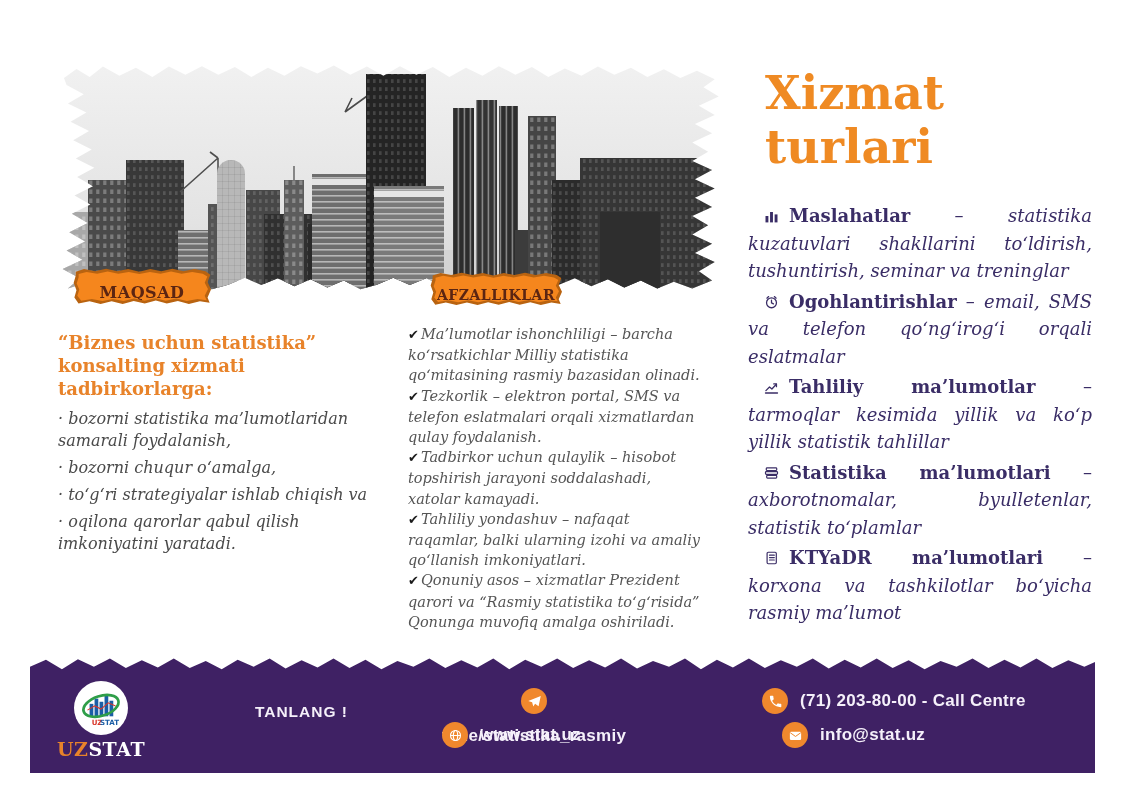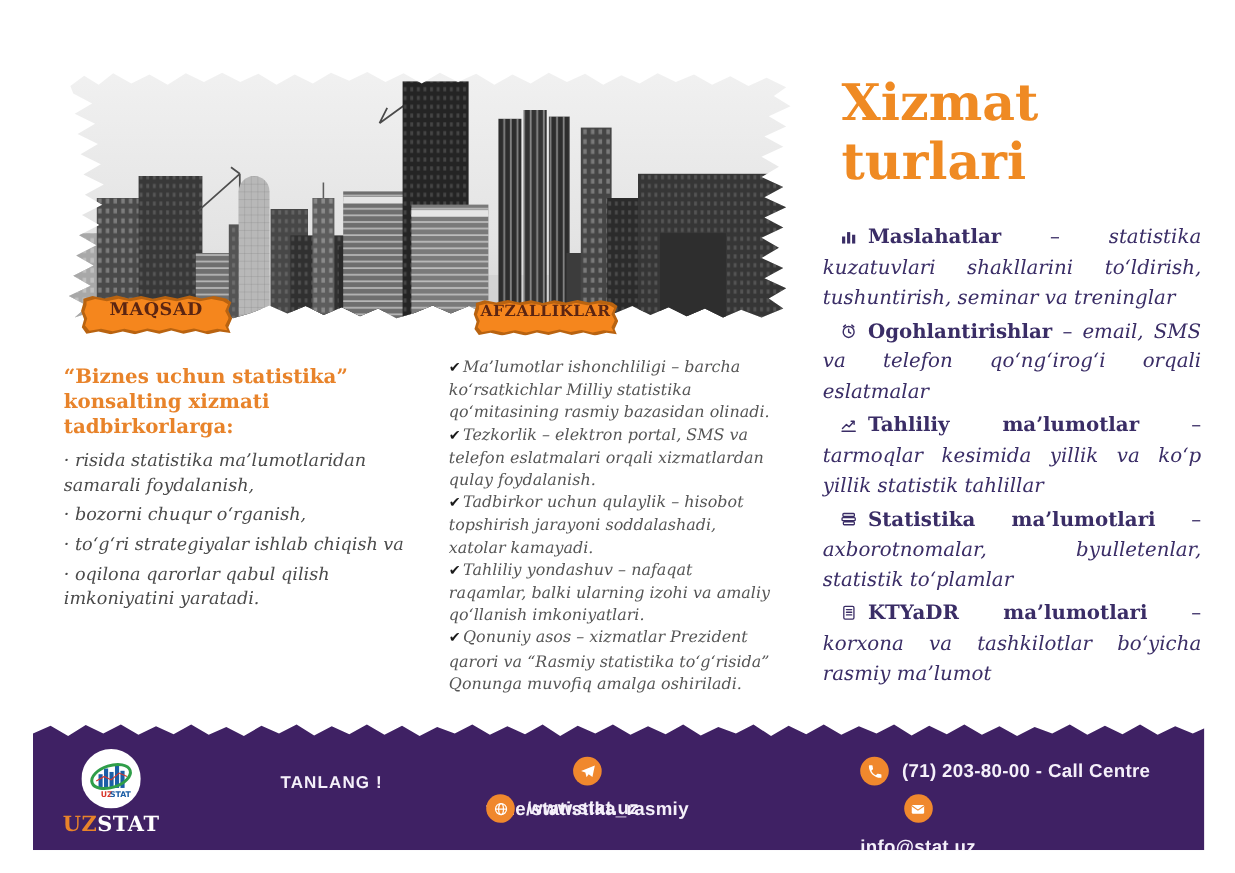--- a/index.html
+++ b/index.html
@@ -10,21 +10,21 @@
   .photo{position:absolute;left:60px;top:62px;width:660px;height:230px;
     clip-path:polygon(0.6% 7%,2.5% 3%,4.5% 6.5%,6.5% 2%,9% 6%,11.5% 2.5%,14% 6.5%,16.5% 2%,19% 5.5%,21.5% 1.8%,24% 5.5%,26.5% 2.2%,29% 6.5%,31.5% 2.5%,34% 6%,36.5% 1.8%,39% 5%,41.5% 1.5%,44% 5.5%,46.5% 2%,49% 6%,51.5% 1.8%,54% 5.5%,56.5% 2.2%,59% 6.5%,61.5% 2.5%,64% 6%,66.5% 1.8%,69% 5.5%,71.5% 2.2%,74% 6.5%,76.5% 2.8%,79% 6%,81.5% 2%,84% 5.5%,86.5% 2.5%,89% 6.5%,91.5% 3.2%,94% 7%,96.5% 3.8%,99.2% 7.5%,97.5% 11%,99.8% 15%,96.8% 19%,99.2% 23%,96.2% 27%,98.8% 31%,95.8% 35%,98.2% 39%,95.8% 43%,98.8% 47%,96.2% 51%,99.2% 55%,96.2% 59%,98.8% 63%,95.8% 67%,98.2% 71%,95.8% 75%,98.8% 79%,96.2% 83%,99.2% 87%,96.8% 91%,98.8% 95%,95.8% 98.5%,93% 95.5%,90.5% 98.5%,88% 95%,85.5% 98%,83% 94.5%,80.5% 97.5%,78% 94%,75.5% 97%,73% 93.8%,70.5% 96.8%,68% 98.8%,65.5% 95%,63% 98%,60.5% 94.5%,58% 97.5%,55.5% 94%,53% 97%,50.5% 93.8%,48% 96.8%,45.5% 98.8%,43% 95%,40.5% 98%,38% 94.5%,35.5% 97.5%,33% 94%,30.5% 97%,28% 93.8%,25.5% 96.8%,23% 98.8%,20.5% 95%,18% 98%,15.5% 94.5%,13% 97.5%,10.5% 94%,8% 97%,5.5% 93.8%,3% 96.8%,1.2% 98.5%,3% 94%,0.4% 90%,3.4% 86%,1% 82%,3.8% 78%,1.4% 74%,4.2% 70%,1.8% 66%,4.6% 62%,2.2% 58%,5% 54%,2.6% 50%,5.2% 46%,2.4% 42%,4.8% 38%,2% 34%,4.4% 30%,1.6% 26%,4% 22%,1.2% 18%,3.6% 14%,1% 10%);}
   .photo svg{display:block;width:100%;height:100%;}
 
   
   .badge{position:absolute;}
   .badge .b-outer{position:absolute;inset:0;background:#b96310;
     clip-path:polygon(2% 10%,8% 3%,16% 9%,24% 2%,32% 9%,40% 3%,48% 10%,56% 3%,64% 9%,72% 2%,80% 9%,88% 3%,96% 9%,99.5% 18%,97.5% 38%,100% 58%,97.5% 80%,99% 94%,92% 90%,84% 97%,76% 89%,68% 96%,60% 88%,52% 96%,44% 89%,36% 97%,28% 90%,20% 97%,12% 90%,4% 96%,1% 80%,2.5% 60%,0.5% 40%,2% 20%);}
   .badge .b-inner{position:absolute;inset:3px;background:#f5861d;
     clip-path:polygon(2% 10%,8% 3%,16% 9%,24% 2%,32% 9%,40% 3%,48% 10%,56% 3%,64% 9%,72% 2%,80% 9%,88% 3%,96% 9%,99.5% 18%,97.5% 38%,100% 58%,97.5% 80%,99% 94%,92% 90%,84% 97%,76% 89%,68% 96%,60% 88%,52% 96%,44% 89%,36% 97%,28% 90%,20% 97%,12% 90%,4% 96%,1% 80%,2.5% 60%,0.5% 40%,2% 20%);
-    display:flex;align-items:flex-start;justify-content:center;}
+    display:flex;align-items:flex-end;justify-content:center;}
   .badge-maqsad{left:73px;top:268px;width:138px;height:37px;}
   .badge-afzal{left:430px;top:272px;width:132px;height:34px;}
   .badge-label{font-weight:bold;color:#5b2512;letter-spacing:.5px;font-family:"DejaVu Serif",serif;}
   .badge-maqsad .badge-label{font-size:16px;}
   .badge-afzal .badge-label{font-size:14px;}
 
   
   .left-col{position:absolute;left:58px;top:318px;width:332px;}
   .intro{margin:0;font-weight:bold;font-size:18px;line-height:22.5px;color:#42256b;}
   .subhead{margin:13px 0 0;font-weight:bold;font-size:18px;line-height:23px;color:#e8832a;}
@@ -55,22 +55,22 @@
   .logo-circle{position:absolute;left:44px;top:26px;width:54px;height:54px;}
   .wordmark{position:absolute;left:14px;top:83px;width:114px;text-align:center;
     font-family:"DejaVu Serif",serif;font-weight:bold;font-size:19px;letter-spacing:.5px;}
   .wordmark .uz{color:#e8832a;}
   .wordmark .stat{color:#ffffff;}
   .tagline{position:absolute;left:158px;top:45px;width:160px;text-align:right;
     font-weight:bold;font-size:15.5px;line-height:23px;letter-spacing:1px;color:#f5f0fa;}
   .frow{position:absolute;display:flex;align-items:center;gap:12px;font-weight:bold;font-size:17px;letter-spacing:.3px;color:#f5f0fa;}
   .row-tg{left:412px;top:33px;flex-direction:column;}
   .row-web{left:412px;top:67px;}
-  .row-phone{left:752px;top:33px;}
-  .row-mail{left:752px;top:67px;flex-direction:column;}
+  .row-phone{left:732px;top:33px;}
+  .row-mail{left:752px;top:67px;}
   .circle{width:26px;height:26px;border-radius:50%;background:#f0882d;flex:0 0 auto;
     display:flex;align-items:center;justify-content:center;}
   .circle svg{width:15px;height:15px;display:block;}
 </style>
 </head>
 <body>
 
 <div class="page">
 
   <div class="photo">
@@ -161,22 +161,22 @@
       <span class="badge-label">AFZALLIKLAR</span>
     </div>
   </div>
 
   <div class="left-col">
     <div class="subhead">
       <div>“Biznes uchun statistika”</div>
       <div>konsalting xizmati tadbirkorlarga:</div>
     </div>
     <div class="bullets">
-      <div class="bullet">· risida statistika ma’lumotlaridan samarali foydalanish,</div>
-      <div class="bullet">· bozorni chuqur o‘rganish,</div>
+      <div class="bullet">· bozorni statistika ma’lumotlaridan samarali foydalanish,</div>
+      <div class="bullet">· bozorni chuqur o‘amalga,</div>
       <div class="bullet">· to‘g‘ri strategiyalar ishlab chiqish va</div>
       <div class="bullet">· oqilona qarorlar qabul qilish imkoniyatini yaratadi.</div>
     </div>
   </div>
 
   <div class="mid-col">
     <p class="mid-item"><span class="check">✔</span><span>Ma’lumotlar ishonchliligi – barcha ko‘rsatkichlar Milliy statistika qo‘mitasining rasmiy bazasidan olinadi.</span></p>
     <p class="mid-item"><span class="check">✔</span><span>Tezkorlik – elektron portal, SMS va telefon eslatmalari orqali xizmatlardan qulay foydalanish.</span></p>
     <p class="mid-item"><span class="check">✔</span><span>Tadbirkor uchun qulaylik – hisobot topshirish jarayoni soddalashadi, xatolar kamayadi.</span></p>
     <p class="mid-item"><span class="check">✔</span><span>Tahliliy yondashuv – nafaqat raqamlar, balki ularning izohi va amaliy qo‘llanish imkoniyatlari.</span></p>

